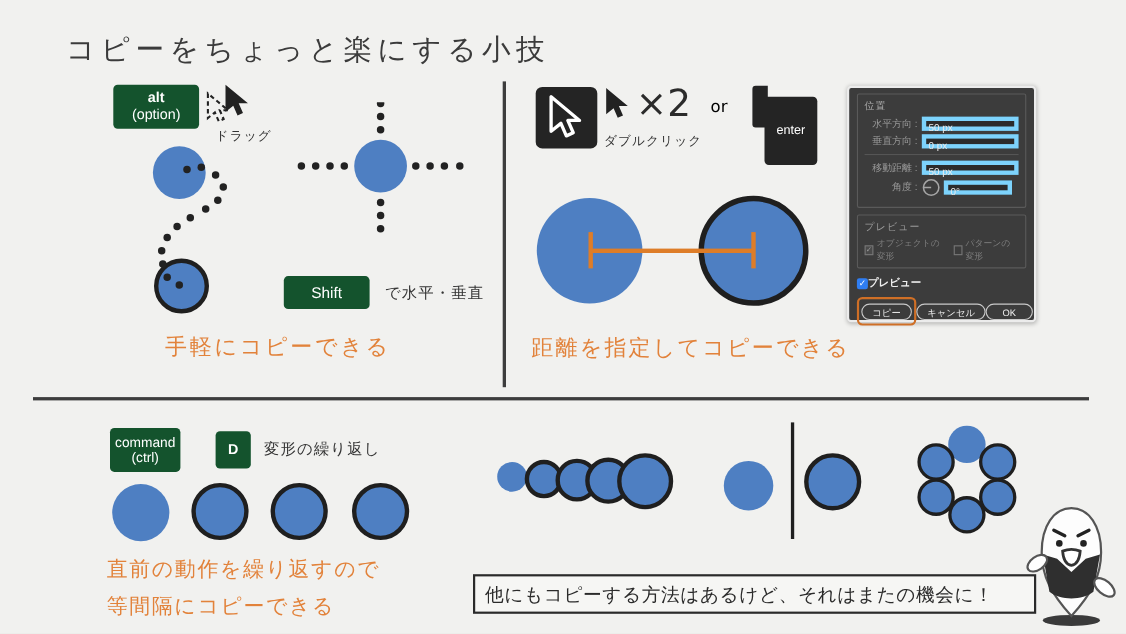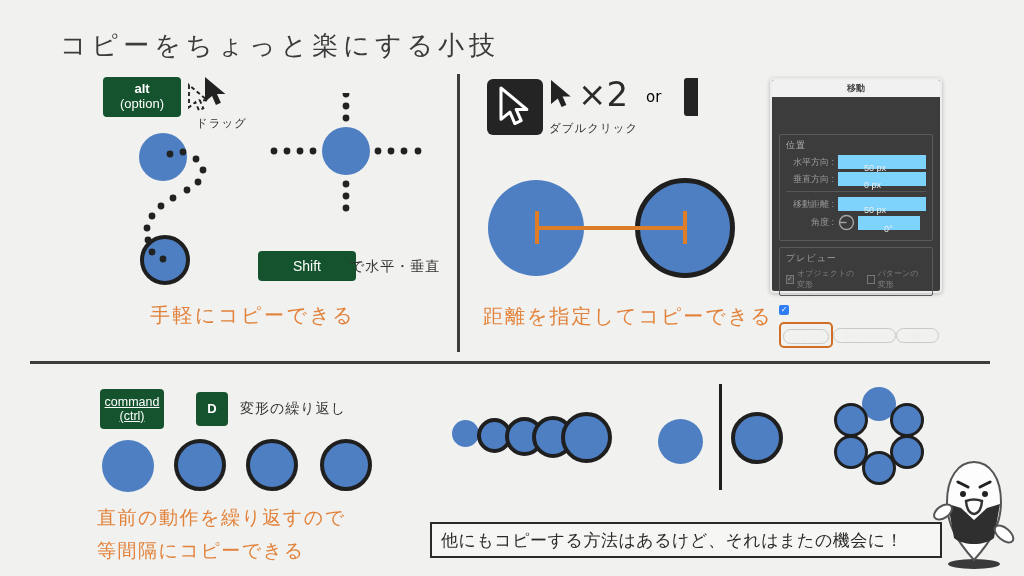--- a/index.html
+++ b/index.html
@@ -19,26 +19,26 @@
   .divider{position:absolute;background:#3d3d3d;}
   .mline{position:absolute;background:#de7d28;}
   
   .dialog{position:absolute;left:770px;top:78px;width:172px;height:215px;background:#3c3c3c;
           border:2px solid #ececec;border-radius:4px;box-sizing:border-box;
           box-shadow:0 1px 4px rgba(0,0,0,.25);font-family:"Liberation Sans",sans-serif;}
   .dlg-titlebar{height:17px;background:#f1f1f1;border-radius:2px 2px 0 0;
                 display:flex;align-items:center;justify-content:center;
                 font-size:9px;font-weight:bold;color:#444;}
   .dlg-body{padding:5px 7px 0 7px;}
-  .dlg-panel{border:1px solid #5a5a5a;border-radius:2px;padding:4px 6px 6px 6px;margin-top:32px;}
+  .dlg-panel{border:1px solid #5a5a5a;border-radius:2px;padding:4px 6px 6px 6px;}
   .dlg-legend{font-size:9px;color:#b0b0b0;margin-bottom:3px;letter-spacing:1px;}
   .dlg-row{display:flex;align-items:center;margin:3px 0;}
   .dlg-label{font-size:9px;color:#9a9a9a;width:48px;text-align:right;margin-right:4px;white-space:nowrap;}
-  .dlg-field{height:13px;line-height:13px;background:#2b2b2b;border:7px solid #7dd3fc;
-             color:#ececec;font-size:9px;padding-left:19px;box-sizing:border-box;}
+  .dlg-field{height:13px;line-height:13px;background:#2b2b2b;border:4px solid #7dd3fc;
+             color:#ececec;font-size:9px;padding-left:2px;box-sizing:border-box;}
   .dlg-sep{border:none;border-top:1px solid #555;margin:5px 0;}
   .chk{display:inline-flex;align-items:center;justify-content:center;box-sizing:border-box;}
   .chk.gray{width:9px;height:9px;border:1px solid #777;color:#999;font-size:7px;background:#4a4a4a;}
   .chk.gray.empty{background:transparent;}
   .chk.blue{width:10px;height:10px;border-radius:2px;background:#2f7ef3;color:#fff;font-size:8px;}
   .chk-label{font-size:8px;color:#7e7e7e;margin-left:3px;}
   .pill{border:1px solid #c9c9c9;border-radius:9px;font-size:8.5px;color:#ededed;
         padding:0 9px;height:15px;line-height:14px;background:transparent;white-space:nowrap;}
   .copy-wrap{border:2px solid #cf6f26;border-radius:5px;padding:2px;display:inline-block;}
   .footer-box{position:absolute;left:430px;top:522px;width:512px;height:36px;background:#f6f6f4;
@@ -101,21 +101,21 @@
         <circle cx="152" cy="58" r="3.4"></circle>
       <circle cx="80" cy="1" r="3.4"></circle>
         <circle cx="80" cy="13" r="3.4"></circle>
         <circle cx="80" cy="25" r="3.4"></circle>
       <circle cx="80" cy="91" r="3.4"></circle>
         <circle cx="80" cy="103" r="3.4"></circle>
         <circle cx="80" cy="115" r="3.4"></circle>
     </g>
   </svg>
 
-  <div class="key" style="left:258px;top:251px;width:98px;height:30px;">
+  <div class="key" style="left:258px;top:251px;width:78px;height:30px;">
     <span style="font-size:14px;">Shift</span>
   </div>
   <div class="abs note-txt" style="left:350px;top:258px;font-size:14px;letter-spacing:1px;text-align:right;">で水平・垂直</div>
 
   <div class="orange-cap" style="left:150px;top:302px;">手軽にコピーできる</div>
 
   <div class="divider" style="left:457px;top:74px;width:2.5px;height:278px;"></div>
   <div class="divider" style="left:30px;top:361px;width:960px;height:3px;"></div>
   <div class="divider" style="left:719px;top:384px;width:3px;height:106px;background:#1f1f1f;"></div>
 
@@ -129,31 +129,33 @@
   <svg class="abs" style="left:551px;top:80px;" width="30" height="34">
     <g transform="scale(1.45)" fill="#222">
         <path d="M0 0 L0 16.5 L4.7 12.7 L7.3 18.7 L10.6 17.2 L8 11.3 L13.6 11.3 Z"></path>
       </g>
   </svg>
   <div class="abs" style="left:578px;top:74px;font-size:34px;color:#2b2b2b;">×2</div>
   <div class="abs small-jp" style="left:549px;top:121px;">ダブルクリック</div>
   <div class="abs" style="left:646px;top:88px;font-size:15px;color:#000000;">or</div>
 
   <div class="abs" style="left:684px;top:78px;width:14px;height:38px;background:#242424;border-radius:3px 0 0 3px;"></div>
+  <div class="abs" style="left:695px;top:88px;width:48px;height:62px;background:#242424;border-radius:0 4px 4px 4px;display:flex;align-items:center;justify-content:center;">
+    <span style="color:#fff;font-size:11.5px;font-family:'Liberation Sans',sans-serif;">enter</span>
+  </div>
 
   <div class="circ" style="left:488px;top:180px;width:96px;height:96px;"></div>
   <div class="circ b5" style="left:635px;top:178px;width:100px;height:100px;"></div>
   <div class="mline" style="left:537px;top:226px;width:148px;height:4px;"></div>
   <div class="mline" style="left:535px;top:211px;width:4px;height:33px;"></div>
   <div class="mline" style="left:683px;top:211px;width:4px;height:33px;"></div>
 
   <div class="orange-cap" style="left:483px;top:303px;letter-spacing:2px;">距離を指定してコピーできる</div>
 
   <div class="dialog">
-    <div class="dlg-titlebar">移動</div>
     <div class="dlg-body">
       <div class="dlg-panel">
         <div class="dlg-legend">位置</div>
         <div class="dlg-row">
           <span class="dlg-label">水平方向 :</span>
           <span class="dlg-field" style="width:88px;">50 px</span>
         </div>
         <div class="dlg-row">
           <span class="dlg-label">垂直方向 :</span>
           <span class="dlg-field" style="width:88px;">0 px</span>
@@ -192,21 +194,21 @@
       <div style="display:flex;align-items:center;justify-content:space-between;margin-top:6px;">
         <span class="copy-wrap">
           <button class="pill">コピー</button>
         </span>
         <button class="pill">キャンセル</button>
         <button class="pill" style="padding:0 14px;">OK</button>
       </div>
     </div>
   </div>
 
-  <div class="key" style="left:100px;top:389px;width:64px;height:40px;text-decoration:underline;">
+  <div class="key" style="left:100px;top:389px;width:64px;height:40px;">
     <span style="font-size:12.5px;">command</span>
     <span style="font-size:12.5px;">(ctrl)</span>
   </div>
   <div class="key" style="left:196px;top:392px;width:32px;height:34px;">
     <span style="font-size:13px;font-weight:bold;">D</span>
   </div>
   <div class="abs note-txt" style="left:240px;top:400px;font-size:14px;letter-spacing:1px;">変形の繰り返し</div>
 
   <div class="circ" style="left:102px;top:440px;width:52px;height:52px;"></div>
   <div class="circ b" style="left:174px;top:439px;width:52px;height:52px;"></div>

